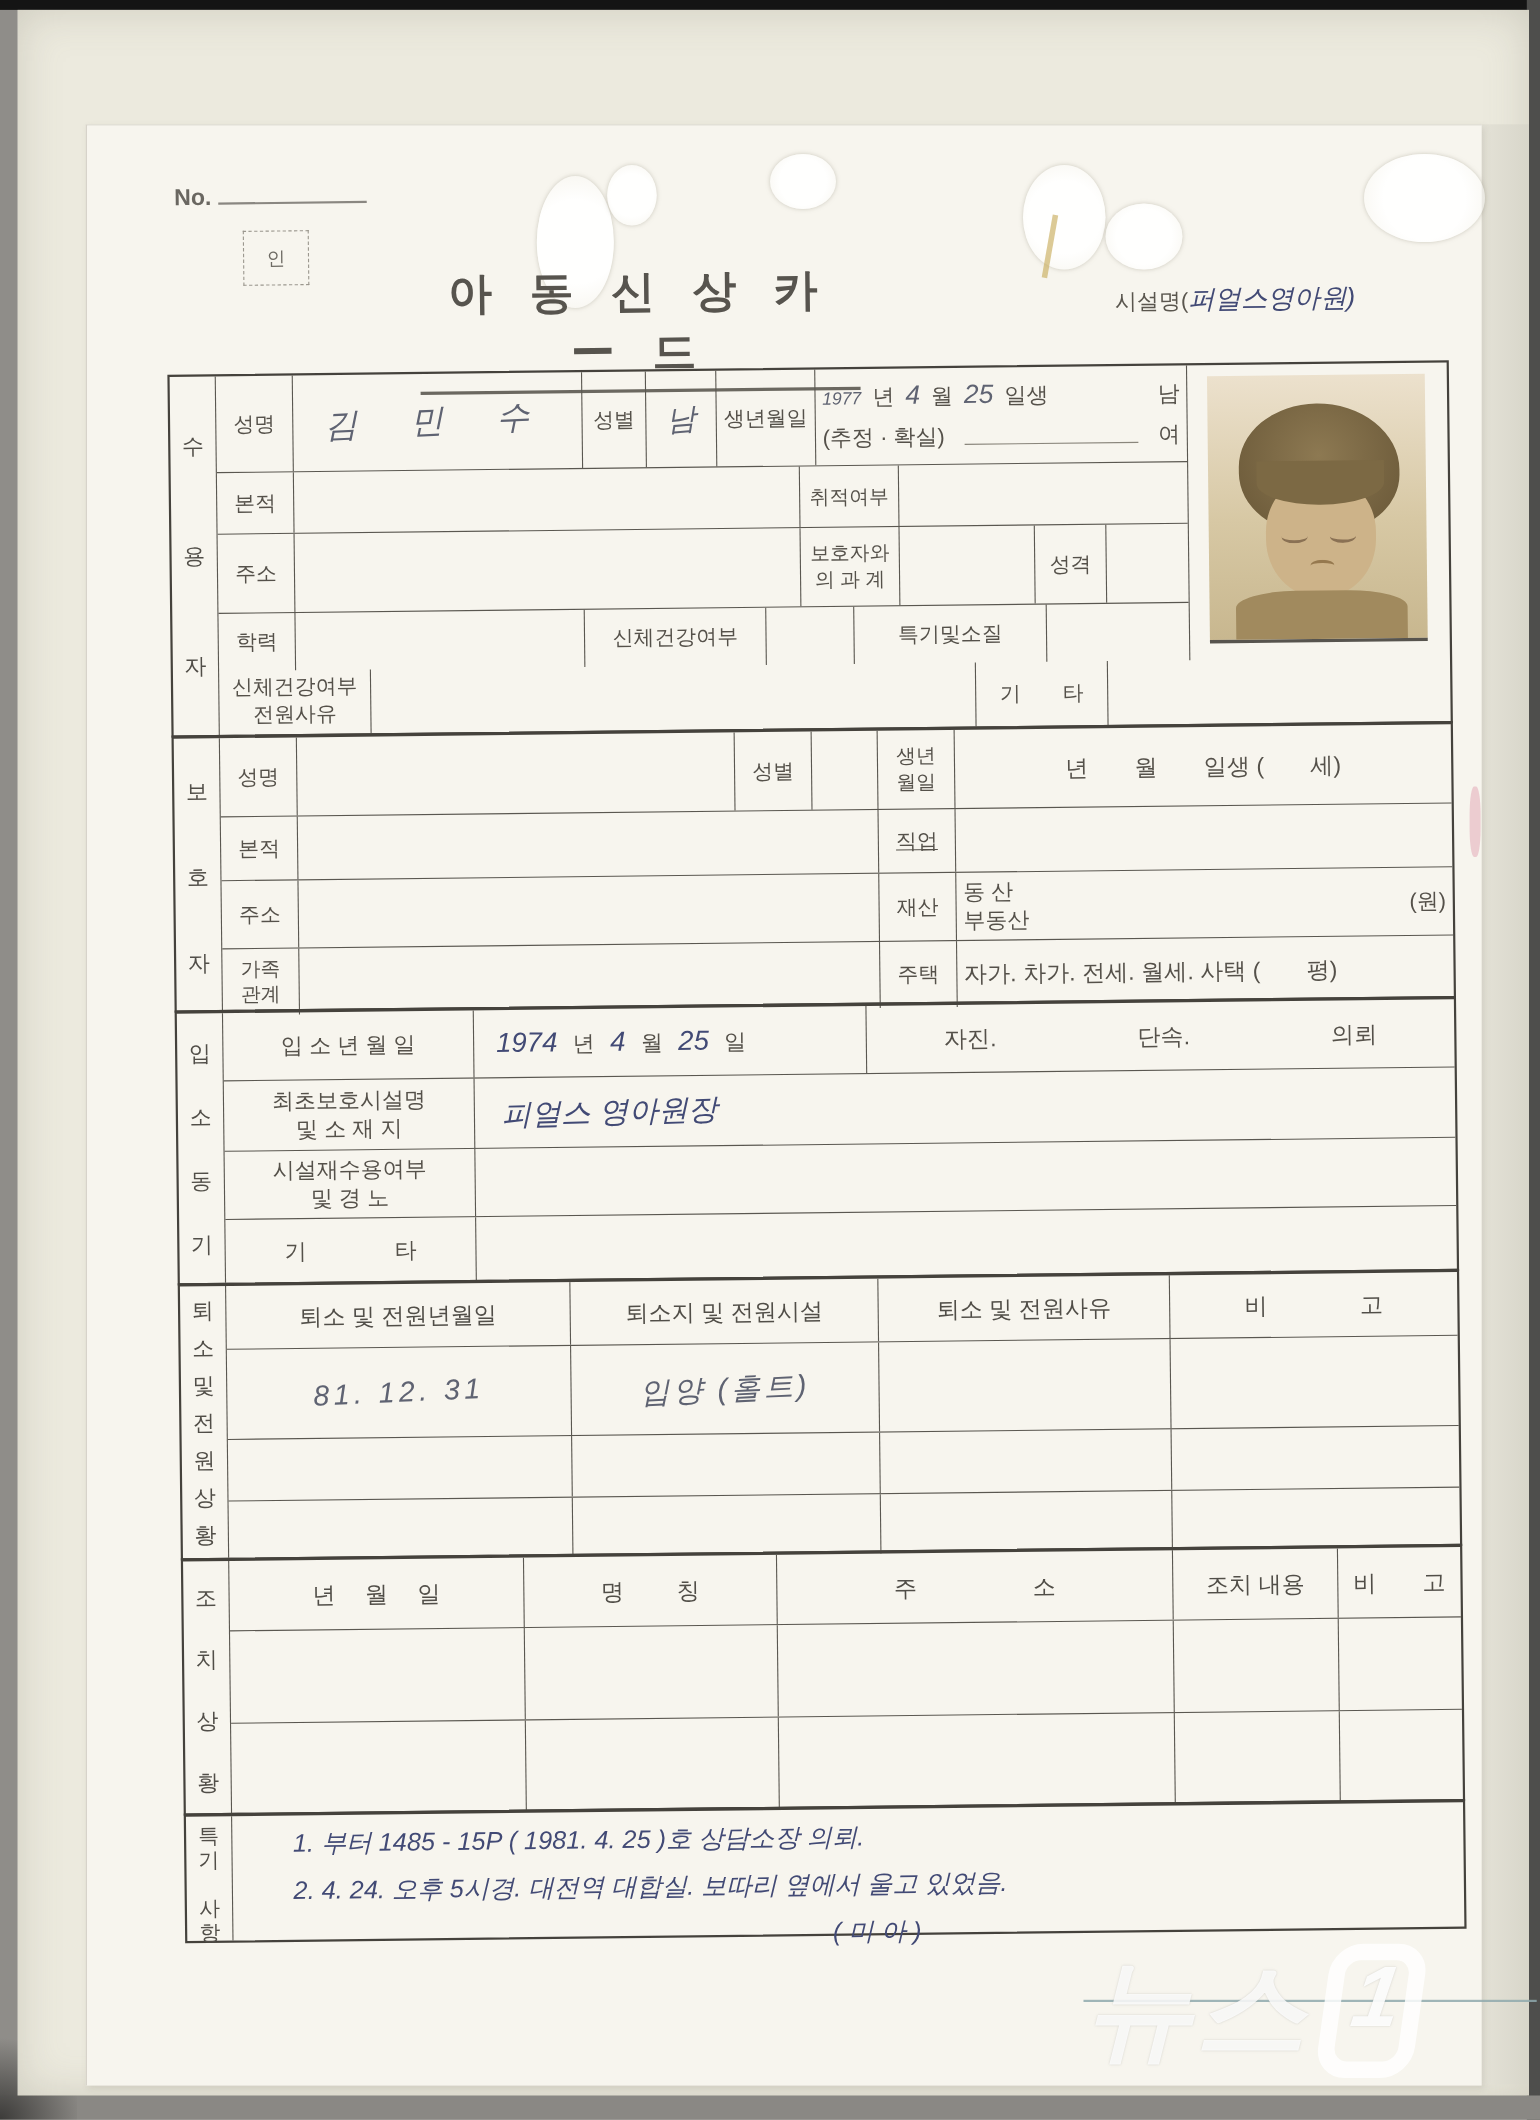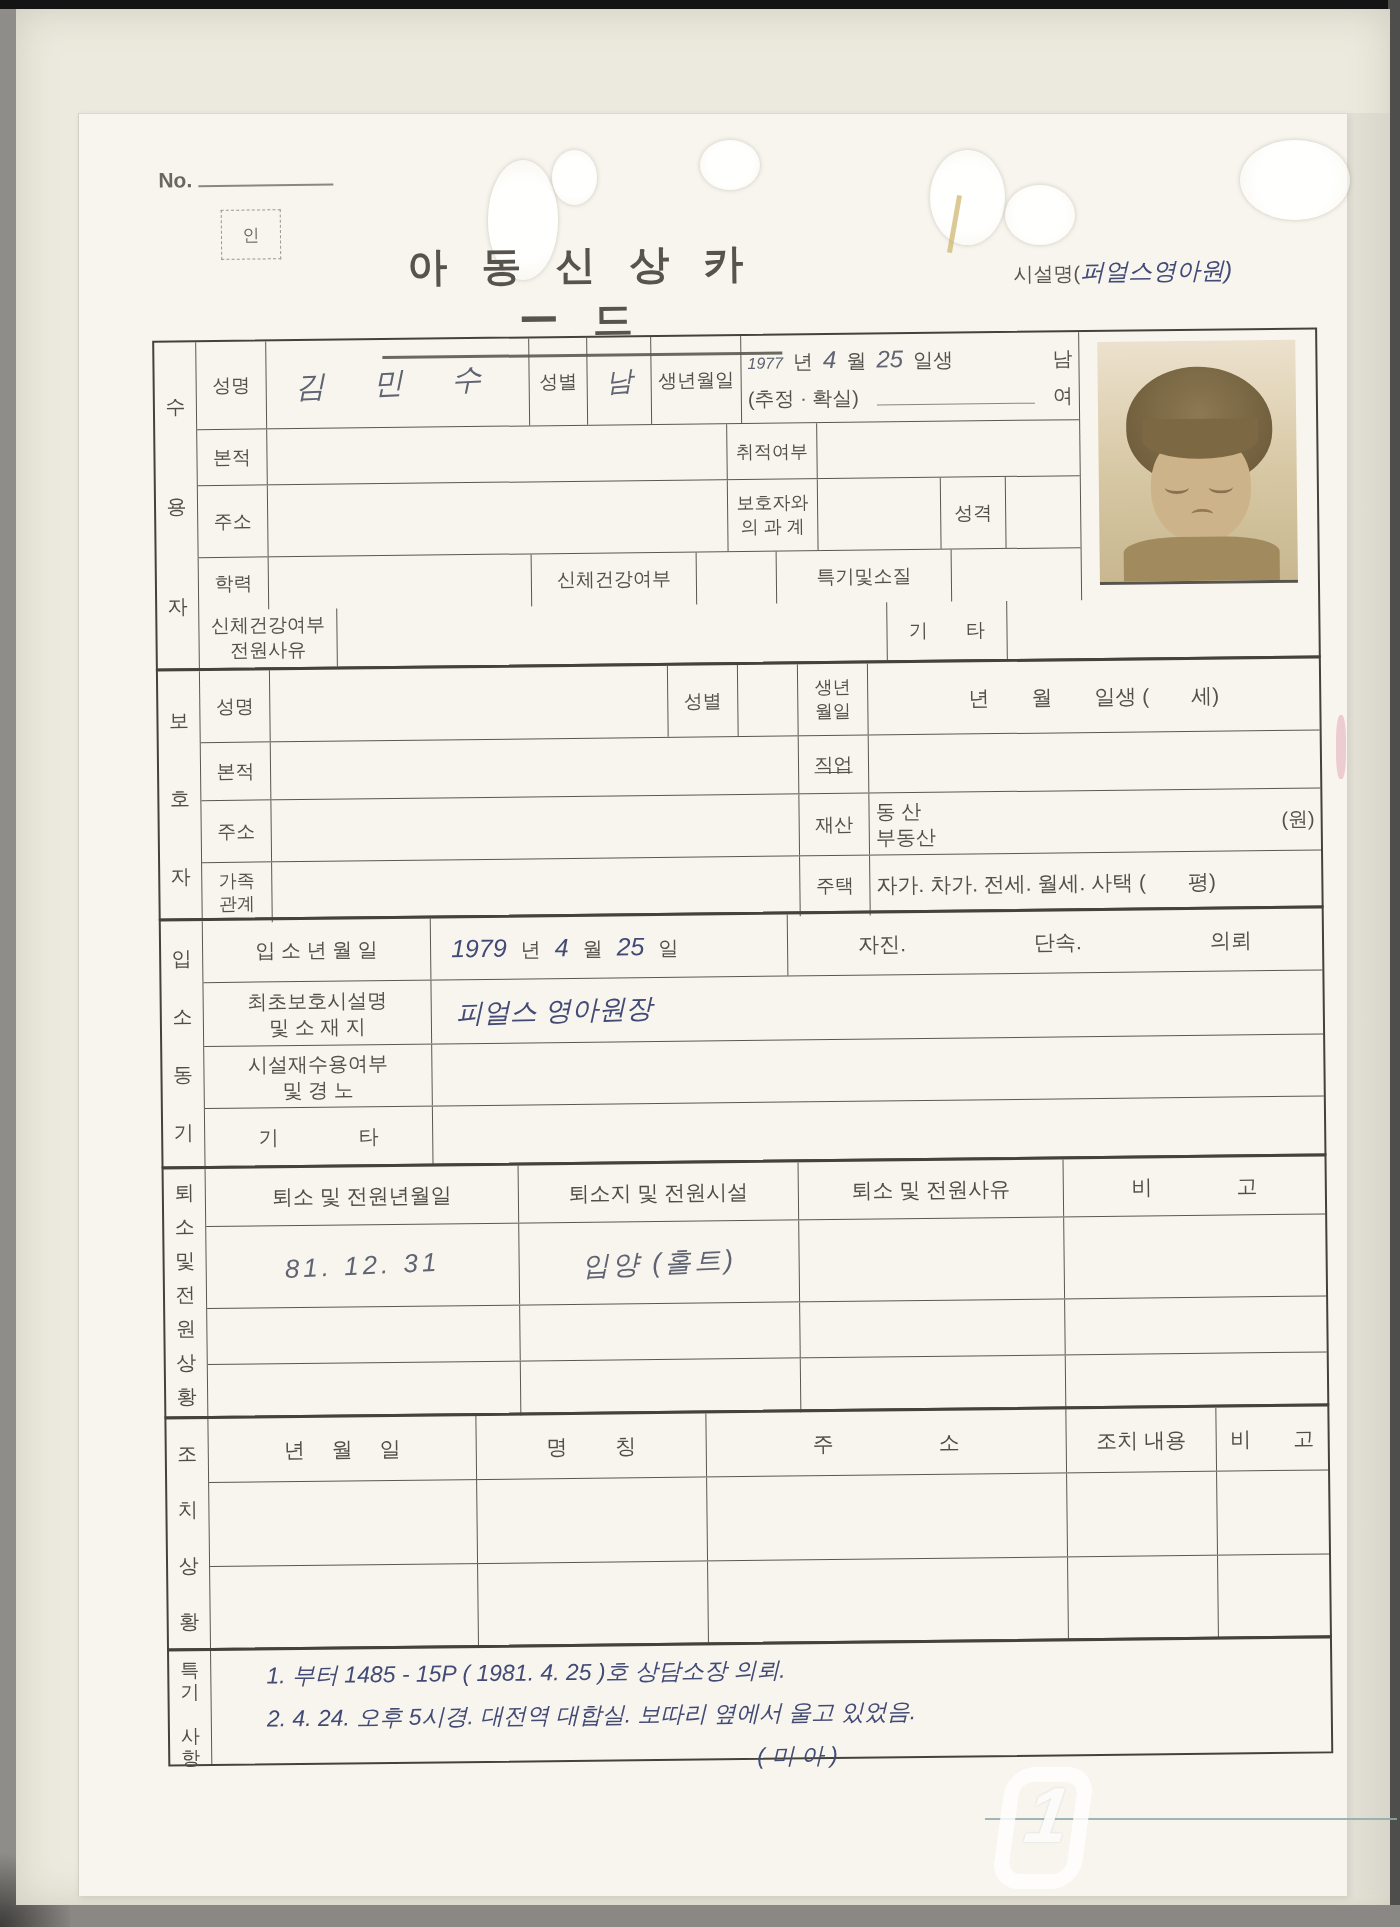--- a/index.html
+++ b/index.html
@@ -232,21 +232,21 @@
 
   <div class="sec" style="height:250px;">
     <div class="side" style="line-height:58px;padding-top:8px;">입
 소
 동
 기</div>
     <div class="row" style="height:62px;">
       <div class="c lbl" style="width:228px;font-size:20px;">입 소 년 월 일</div>
       <div class="c" style="width:357px;">
         <div class="bl" style="gap:14px;font-size:20px;color:#55514a;padding-left:14px;">
-          <span class="hand ink" style="font-size:25px;">1979</span>
+          <span class="hand ink" style="font-size:25px;">1974</span>
             <span>년</span>
           <span class="hand ink" style="font-size:25px;">4</span>
             <span>월</span>
           <span class="hand ink" style="font-size:25px;">25</span>
             <span>일</span>
         </div>
       </div>
       <div class="c route fill">
         <span>자진.</span>
         <span>단속.</span>
@@ -350,16 +350,17 @@
     <div class="notes hand ink">
       <div>1.  부터 1485 - 15P ( 1981.  4.  25 )호   상담소장   의뢰.</div>
       <div>2.  4. 24.   오후 5시경.    대전역 대합실.    보따리 옆에서 울고 있었음.</div>
       <div style="margin-left:490px;">( 미 아 )</div>
     </div>
   </div>
 </div>
 
 <div class="wline"></div>
 <div class="wm">
+  <span class="wm-txt">뉴스</span>
   <span class="wm-box">
     <span class="wm-digit">1</span>
   </span>
 </div>
 
 </body></html>

